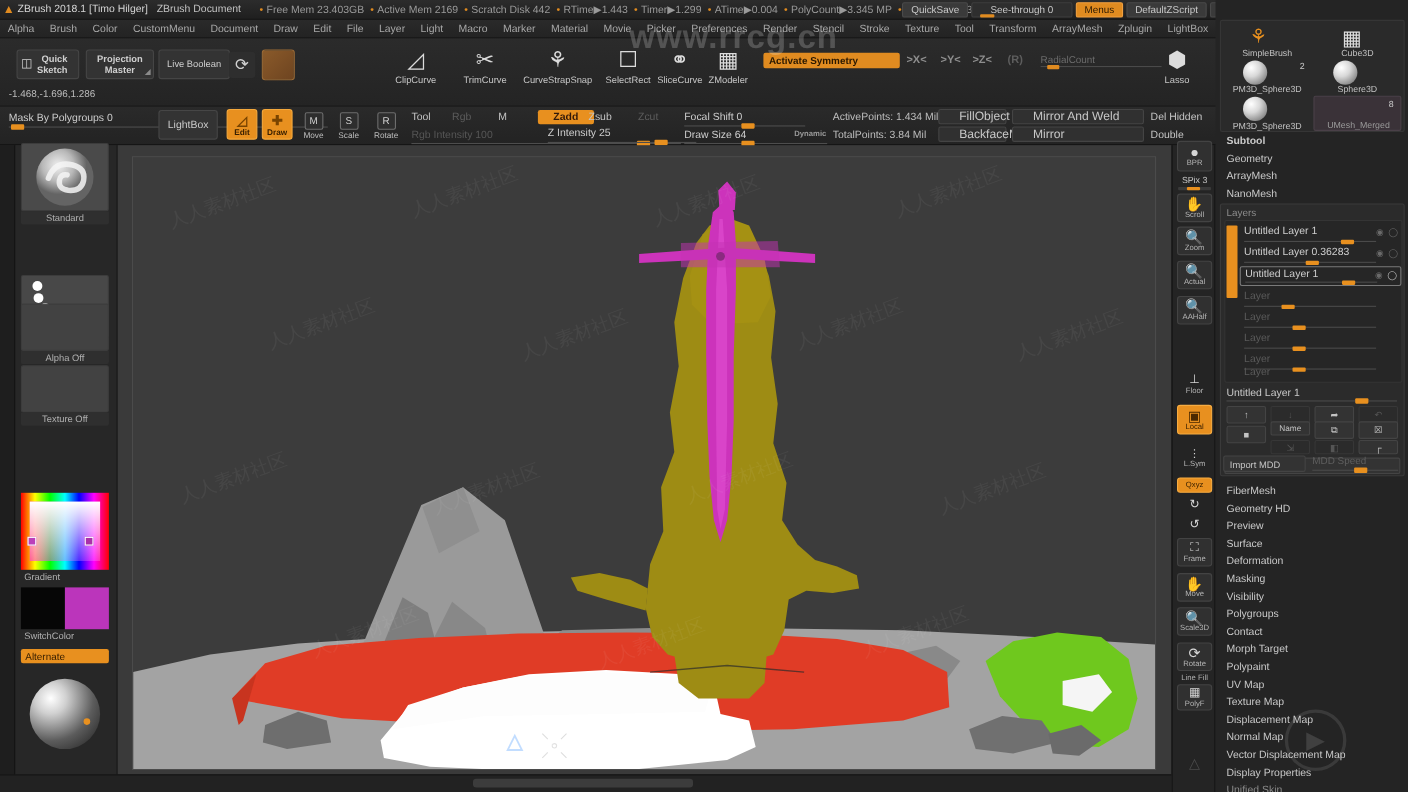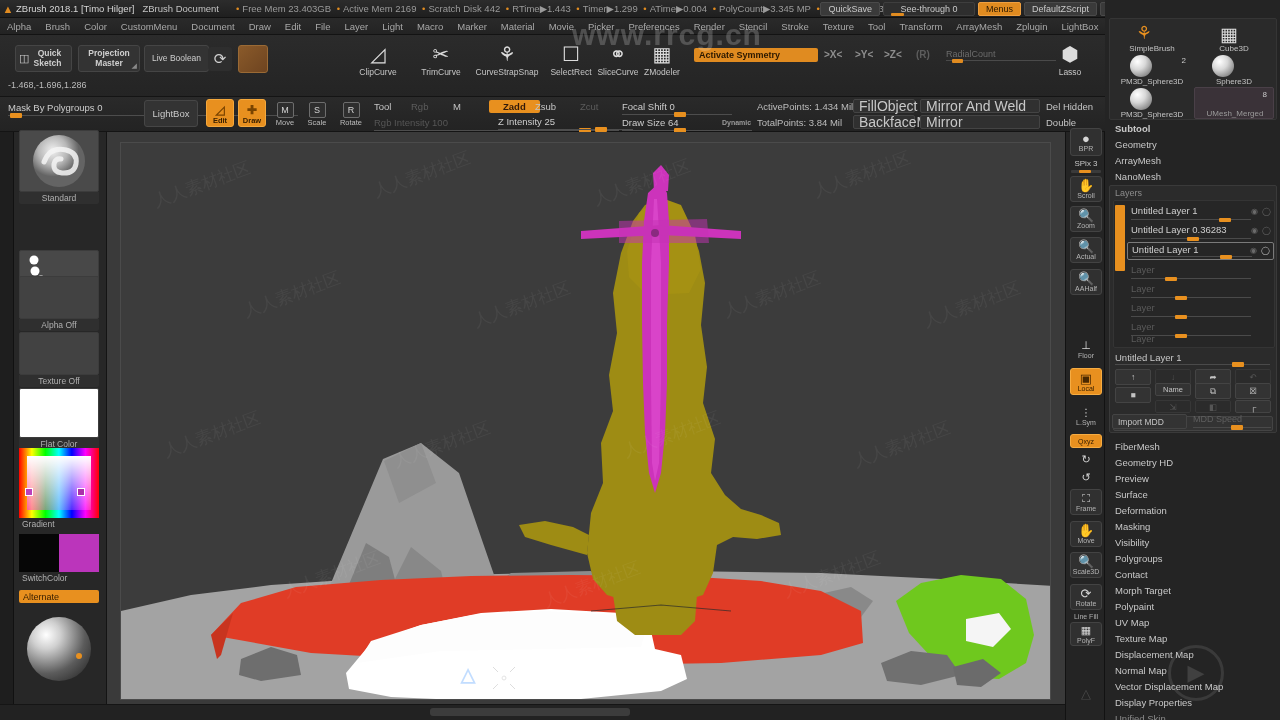--- a/index.html
+++ b/index.html
@@ -108,21 +108,21 @@
   .mode-lbl.off { color: #5c5c5c; }
   .mode-lbl.on {
     background: #e8901f; color: #31190a; padding: 1px 14px; border-radius: 2px; font-weight: bold;
   }
   .val-slider { position: absolute; color: #cdcdcd; font-size: 9.5px; }
   .val-slider .track { position: absolute; left: 0; bottom: -3px; height: 1px; background: #4d4d4d;}
   .val-slider .knob { position: absolute; bottom: -5px; width: 12px; height: 5px; background: #e8901f; border-radius: 1px;}
   .info-lbl { position: absolute; color: #bdbdbd; font-size: 9.5px; }
   .wide-btn {
     position: absolute; background: #303030; border: 1px solid #444; border-radius: 2px;
-    color: #c8c8c8; font-size: 14px; display: flex; align-items: center; padding-left: 5px;
+    color: #c8c8c8; font-size: 11px; display: flex; align-items: center; padding-left: 18px;
   }
   .plain-lbl { position: absolute; color: #c6c6c6; font-size: 9.5px; }
 
   
   #leftshelf {
     position: absolute; left: 0; top: 132px; width: 14px; height: 588px;
     background: #1e1e1e; border-right: 1px solid #111;
   }
   #leftpanel {
     position: absolute; left: 14px; top: 132px; width: 93px; height: 588px;
@@ -483,24 +483,20 @@
     <div class="lp-slot" style="top:144px;">
       <div class="lp-thumb" style="height:43px;background:#424242;"></div>
       <div class="lp-cap">Alpha Off</div>
     </div>
 
     <div class="lp-slot" style="top:200px;">
       <div class="lp-thumb" style="height:43px;background:#424242;"></div>
       <div class="lp-cap">Texture Off</div>
     </div>
 
-    <div class="lp-slot" style="top:256px;">
-      <div class="lp-thumb" style="height:50px;background:#ffffff;"></div>
-      <div class="lp-cap">Flat Color</div>
-    </div>
 
     <div class="lp-slot" style="top:316px;">
       <div style="position:relative;width:80px;height:70px;">
         <div style="position:absolute;inset:0;background:
              linear-gradient(to right,#f00,#ff0 16%,#0f0 33%,#0ff 50%,#00f 66%,#f0f 83%,#f00);"></div>
         <div style="position:absolute;left:8px;top:8px;width:64px;height:54px;background:
              linear-gradient(to bottom,rgba(255,255,255,1),rgba(255,255,255,0.1)),
              linear-gradient(to right,rgba(255,0,255,0.55),rgba(255,255,255,0.1));"></div>
         <div style="position:absolute;left:6px;top:40px;width:8px;height:8px;border:1.5px solid #fff;background:#bb3fbb;"></div>
         <div style="position:absolute;left:58px;top:40px;width:8px;height:8px;border:1.5px solid #fff;background:#aa30aa;"></div>

